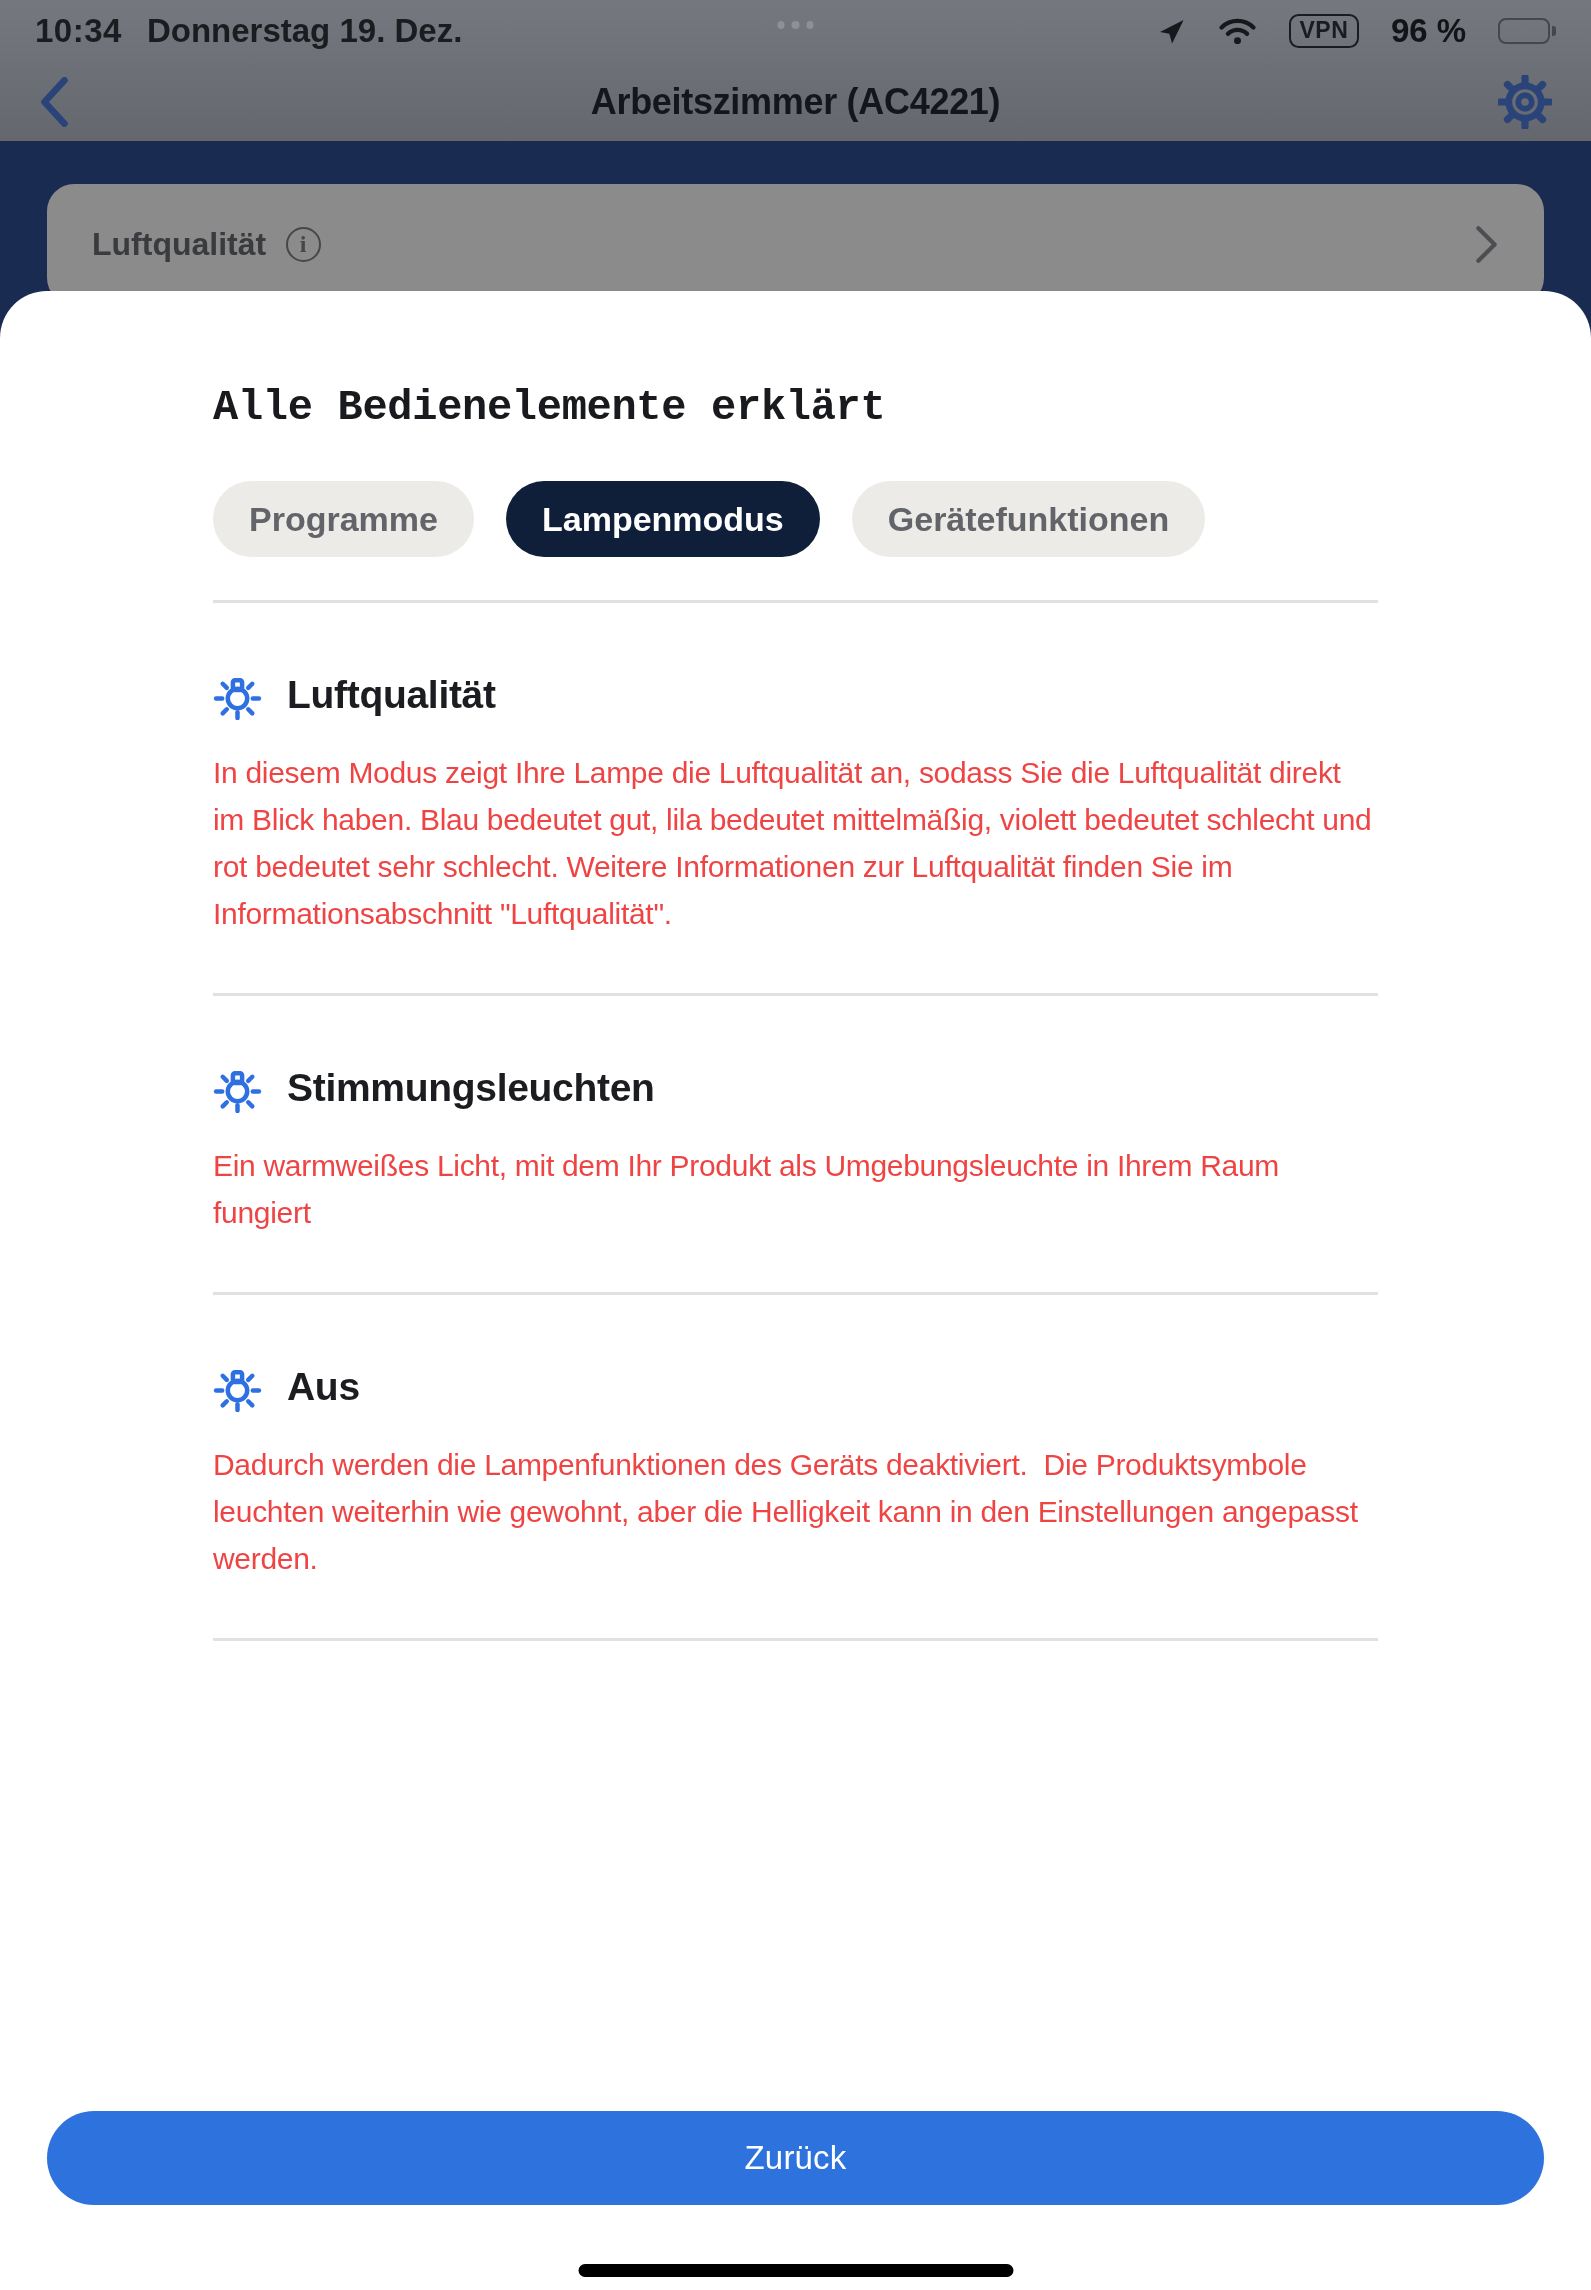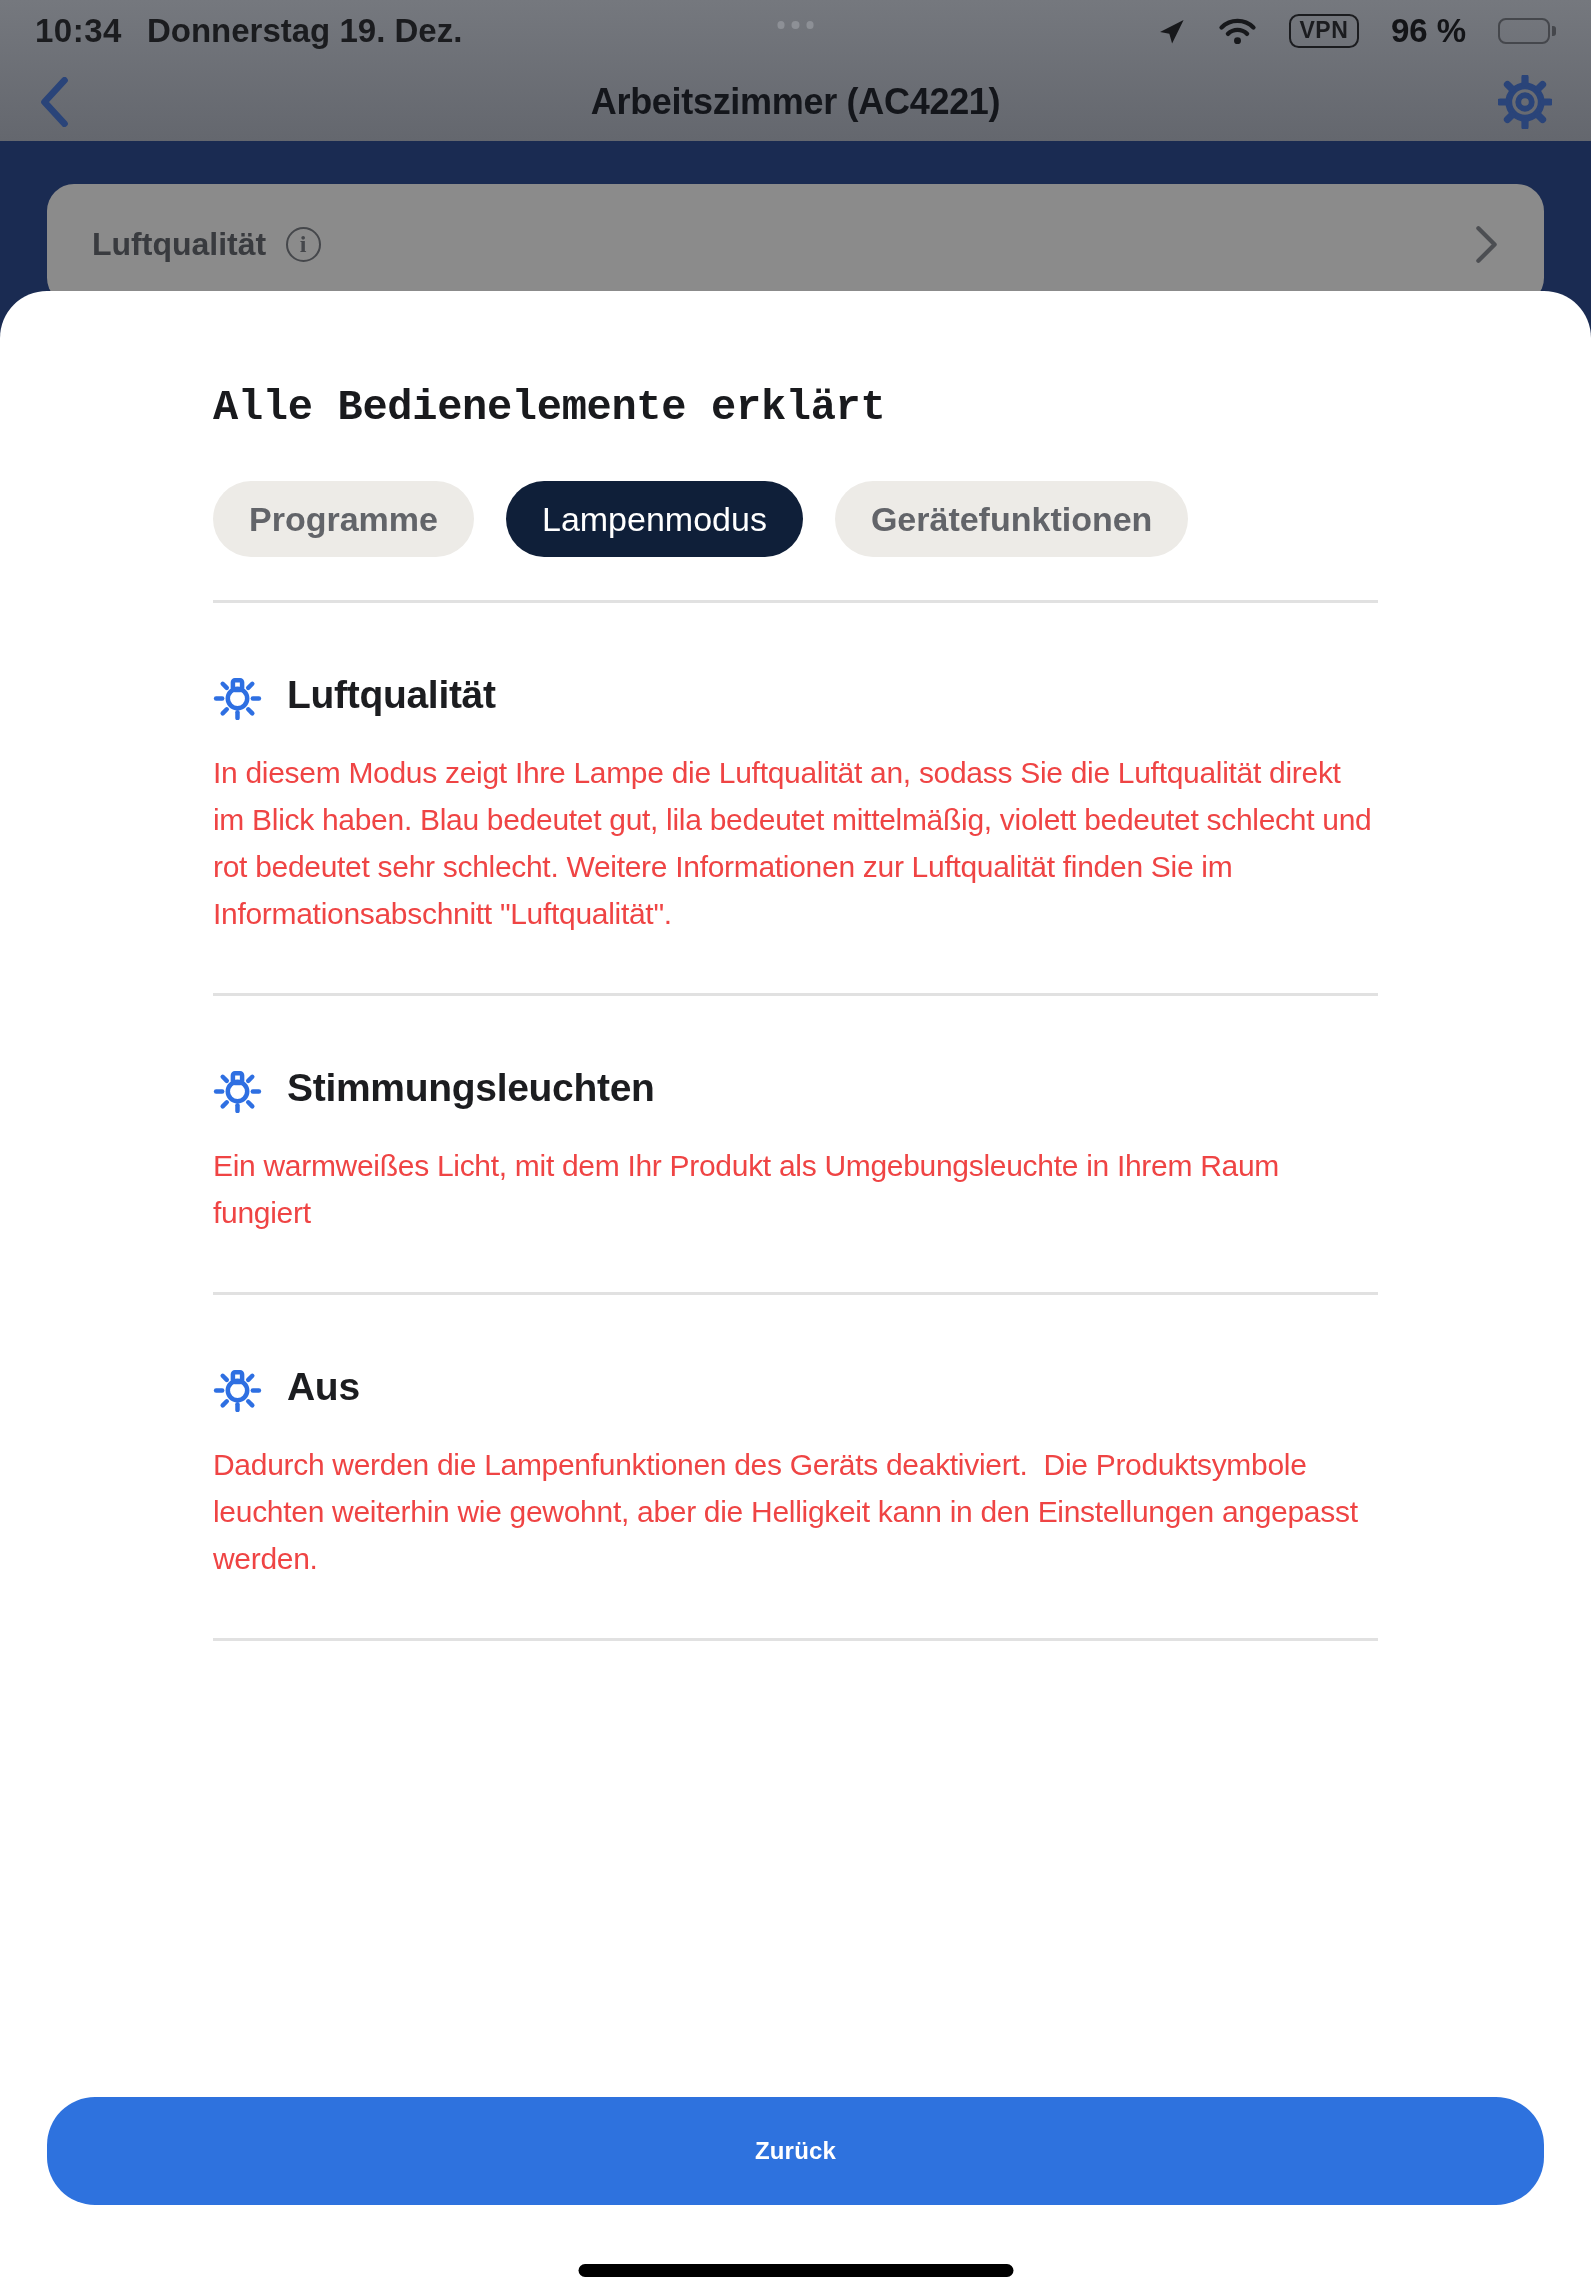--- a/index.html
+++ b/index.html
@@ -68,39 +68,39 @@
     padding:93px 213px 0;
   }
   .modal-title{ font-size:42px; font-weight:700; color:#191a1d; letter-spacing:-0.3px;font-family:Liberation Mono, monospace; }
 
   .pills{ display:flex; gap:32px; margin-top:49px; }
   .pill{
     height:76px; border-radius:39px; display:flex; align-items:center;
     padding:0 36px; font-size:34px; cursor:pointer; white-space:nowrap;
   }
   .pill.inactive{ background:#edebe7; color:#626469; font-weight:600; }
-  .pill.active{ background:#0f1f39; color:#ffffff; font-weight:400; }
+  .pill.active{ background:#0f1f39; color:#ffffff; font-weight:700; }
 
   .divider{ height:2.9px; background:#e1e1e1; margin-top:43px; }
   .section .divider{ margin-top:56px; }
 
   .sec-head{ display:flex; align-items:center; gap:25px; margin-top:68px; }
   .sec-head h2{ font-size:39px; font-weight:700; color:#1c1d20; letter-spacing:-0.3px; }
   .lamp-ic{ width:49px; height:49px; flex:0 0 auto; }
 
   .sec-body{
     margin-top:29px; font-size:30px; line-height:47px; color:#ef4444;
     letter-spacing:-0.3px; white-space:pre-wrap; max-width:1169px;
   }
 
   
   .back-btn{
-    position:absolute; left:47px; right:47px; bottom:85px; height:108px;
+    position:absolute; left:47px; right:47px; bottom:85px; height:94px;
     background:#2e72de; border:none; border-radius:48px;
-    color:#fff; font-size:24px; font-weight:700; font-family:inherit;
+    color:#fff; font-size:33px; font-weight:400; font-family:inherit;
     display:flex; align-items:center; justify-content:center; cursor:pointer;
     letter-spacing:0.2px;
   }
   .home-indicator{
     position:absolute; left:50%; transform:translateX(-50%);
     bottom:12.6px; width:435px; height:13.6px; border-radius:7.8px; background:#000;
   }
 </style>
 </head>
 <body>

